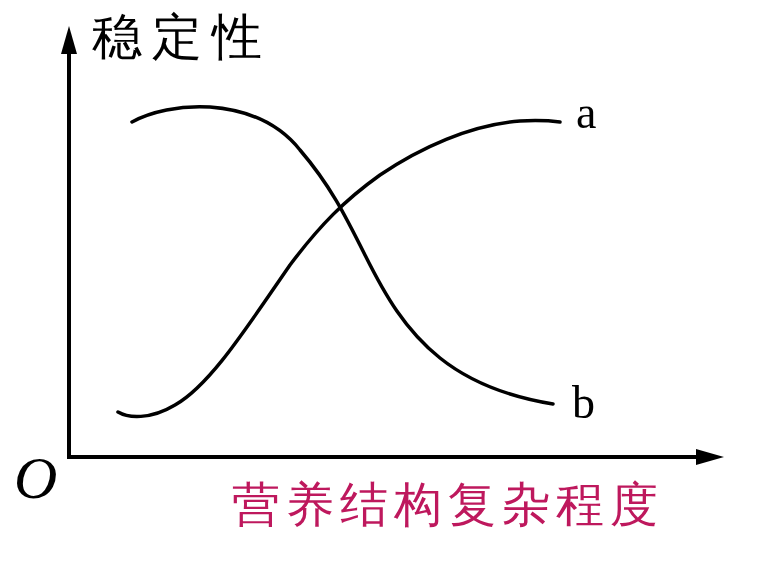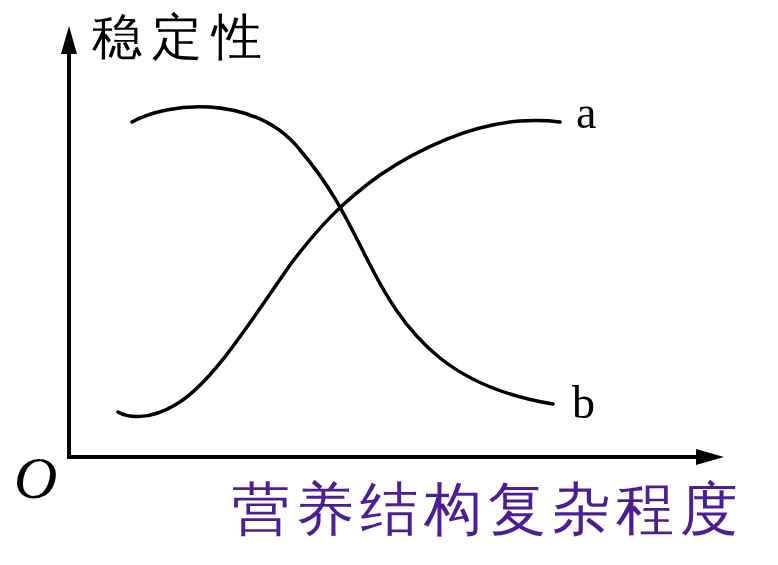--- a/index.html
+++ b/index.html
@@ -6,21 +6,21 @@
     body { width: 778px; height: 565px; position: relative; overflow: hidden; }
     .chart { position: absolute; left: 0; top: 0; width: 778px; height: 565px; }
     .ylabel {
       position: absolute; left: 92px; top: 12px;
       font-family: "DejaVu Serif", "Liberation Serif", serif;
       font-size: 50px; letter-spacing: 10px; color: #000; line-height: 1;
     }
     .xlabel {
       position: absolute; left: 232px; top: 480px;
       font-family: "DejaVu Serif", "Liberation Serif", serif;
-      font-size: 58px; letter-spacing: 6px; color: #4c1d95; line-height: 1;
+      font-size: 48px; letter-spacing: 6px; color: #be185d; line-height: 1;
     }
     .origin {
       position: absolute; left: 14px; top: 448px;
       font-family: "Liberation Serif", "DejaVu Serif", serif;
       font-style: italic; font-size: 60px; color: #000; line-height: 1;
     }
     .series-label {
       position: absolute;
       font-family: "Liberation Serif", "DejaVu Serif", serif;
       font-size: 46px; color: #000; line-height: 1;

